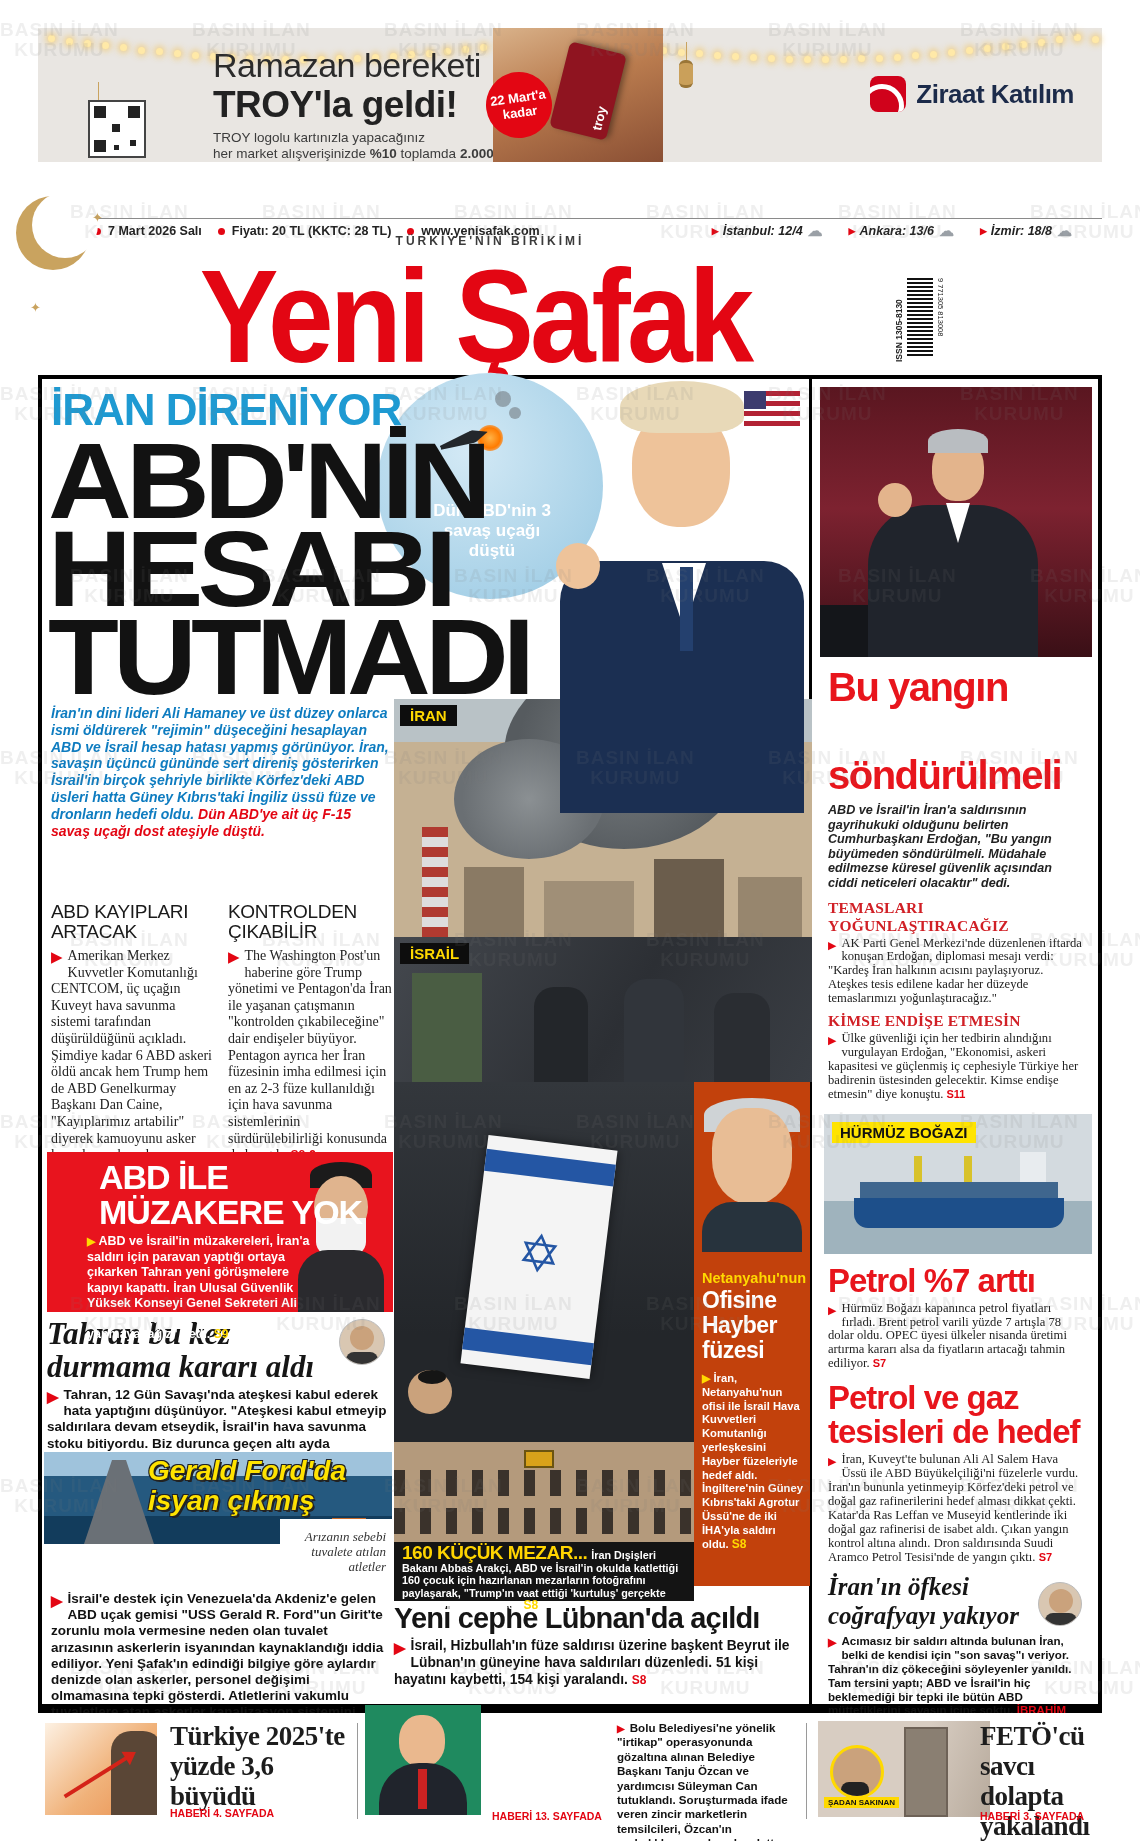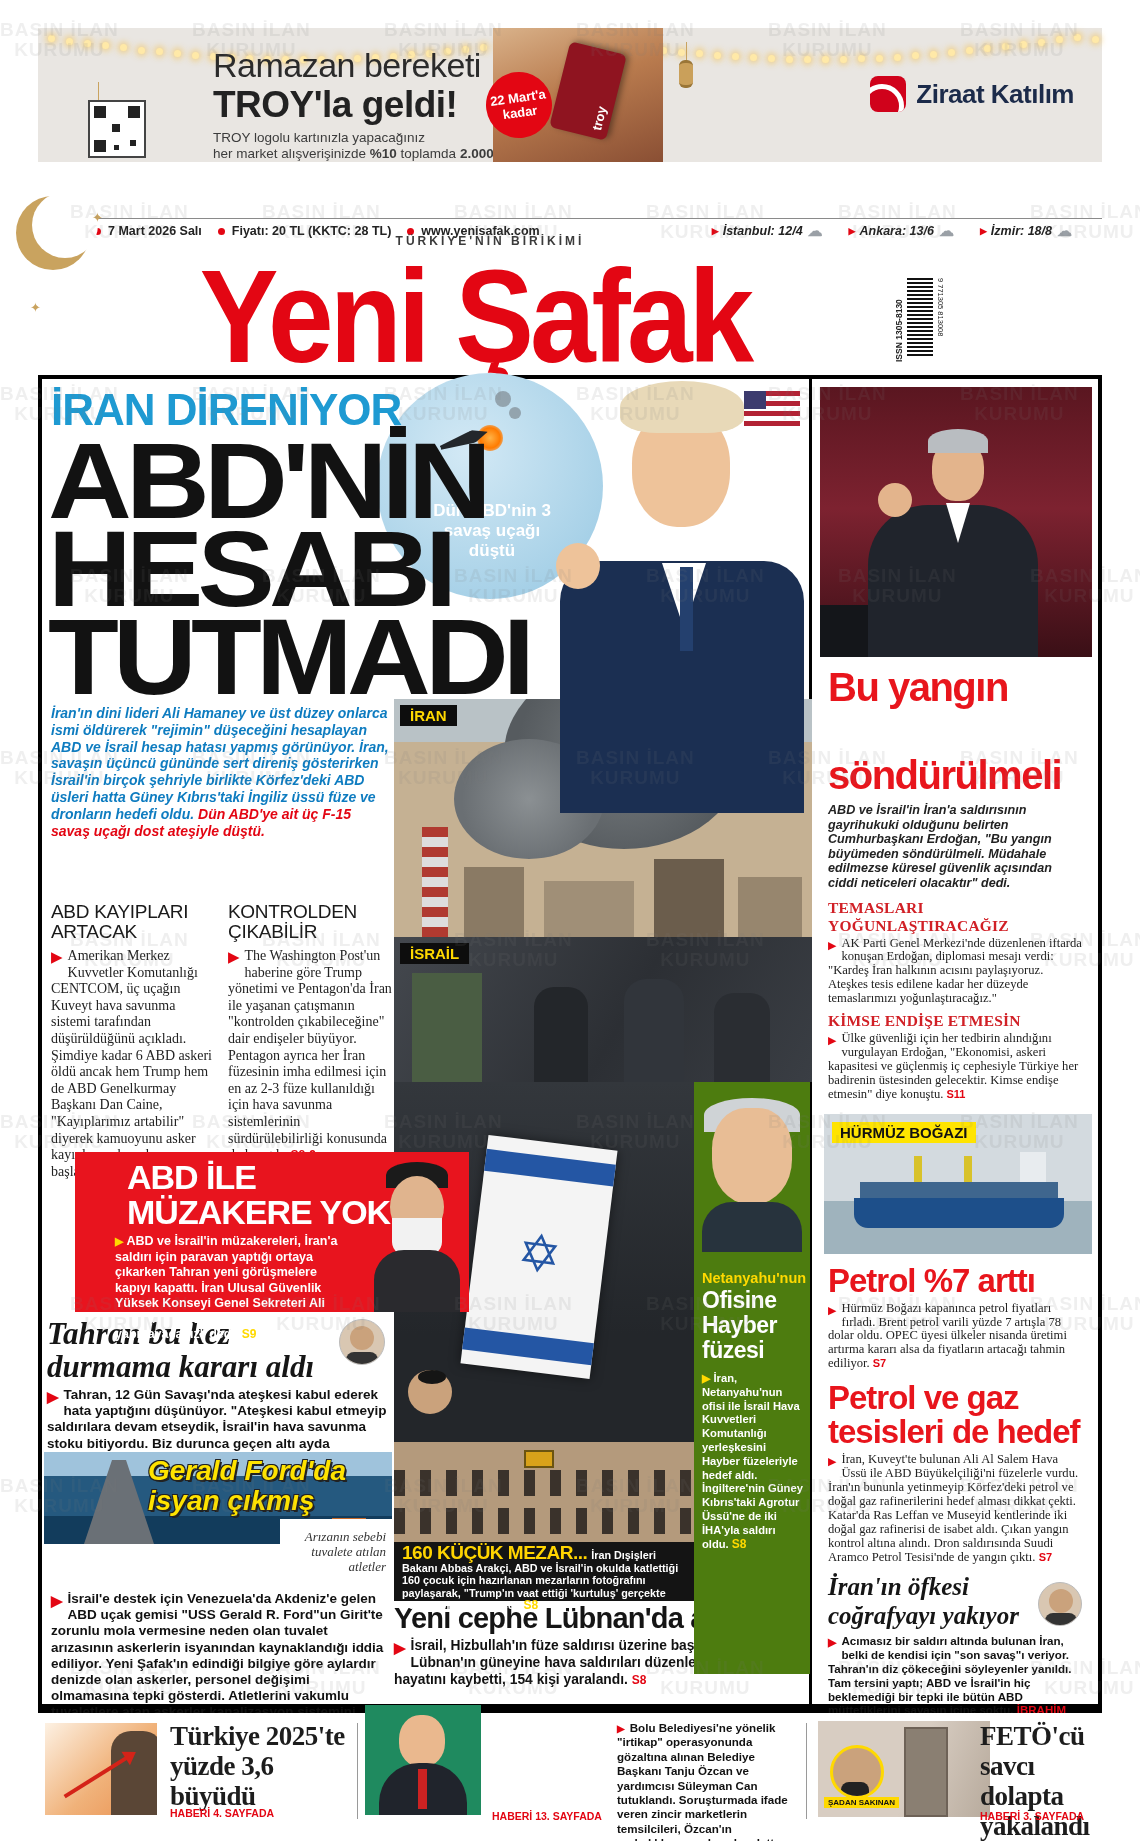--- a/index.html
+++ b/index.html
@@ -80,21 +80,21 @@
   .suit{position:absolute;background:#1b2f52;border-radius:40px 40px 0 0;}
   .lead-p{position:absolute;left:9px;top:326px;width:342px;font-weight:700;font-style:italic;
           font-size:14px;line-height:16.8px;color:#0e7cc0;z-index:5;}
   .lead-p .red{color:#e30613;}
   .ncol{position:absolute;top:523px;width:162px;}
   .ncol h3{margin:0 0 6px 0;font-size:19px;line-height:20px;font-weight:400;color:#1a1a1a;letter-spacing:-.3px;}
   .serifbody{font-family:"Liberation Serif",serif;font-size:14px;line-height:16.6px;color:#222;}
   .bigarr{float:left;color:#e30613;font-size:15px;line-height:15px;margin:2px 5px 0 0;}
   .ref{color:#e30613;font-weight:800;font-family:"Liberation Sans",sans-serif;font-size:12px;}
   .refy{color:#ffd900;font-weight:800;font-size:12px;}
-  .redbox{position:absolute;left:5px;top:773px;width:394px;height:160px;background:#e8141e;z-index:2;margin-left:28px;}
+  .redbox{position:absolute;left:5px;top:773px;width:346px;height:160px;background:#e8141e;z-index:2;}
   .redbox .t{position:absolute;left:52px;top:8px;color:#fff;font-weight:800;font-size:34px;line-height:35px;
              letter-spacing:-1px;z-index:3;}
   .redbox .b{position:absolute;left:40px;top:82px;width:230px;color:#fff;font-weight:700;font-size:12.5px;
              line-height:15.5px;z-index:3;}
   .arr-y{color:#ffd900;font-size:11px;margin-right:3px;}
   .tahran{position:absolute;left:5px;top:938px;width:346px;}
   .it-serif{font-family:"Liberation Serif",serif;font-style:italic;font-weight:700;color:#161616;}
   .tahran h2{margin:0;font-size:31px;line-height:33px;width:280px;}
   .authcirc{position:absolute;right:8px;top:2px;width:44px;height:44px;border-radius:50%;
             background:#d9c7b2;overflow:hidden;border:1px solid #bbb;}
@@ -132,21 +132,21 @@
   .graves{position:absolute;left:352px;top:1063px;width:300px;height:100px;background:#b49a7c;overflow:hidden;}
   .grow{position:absolute;left:0;width:100%;height:26px;
         background:repeating-linear-gradient(90deg,#3a322b 0 11px,rgba(0,0,0,0) 11px 26px);}
   .digger{position:absolute;left:130px;top:8px;width:26px;height:14px;background:#d8a21a;border:2px solid #6b5410;}
   .mezcap{position:absolute;left:352px;top:1163px;width:300px;height:59px;background:#141414;color:#fff;
           padding:5px 8px;box-sizing:border-box;font-weight:700;font-size:10.8px;line-height:12.6px;z-index:3;}
   .mezcap .t{color:#ffd400;font-weight:800;font-size:19px;letter-spacing:-.5px;margin-right:4px;}
   .lubnan{position:absolute;left:352px;top:1224px;width:414px;}
   .lubnan h2{margin:0 0 4px 0;font-size:29px;line-height:31px;font-weight:800;color:#151515;letter-spacing:-.8px;}
   .lubnan .b{font-weight:700;font-size:13.8px;line-height:16.8px;color:#111;}
-  .netbox{position:absolute;left:652px;top:703px;width:116px;height:592px;background:#4d7c0f;overflow:hidden;z-index:4;}
+  .netbox{position:absolute;left:652px;top:703px;width:116px;height:504px;background:#c2410c;overflow:hidden;z-index:4;}
   .netbox .face{position:absolute;left:18px;top:26px;width:80px;height:96px;background:#e8bd95;border-radius:42% 42% 46% 46%;}
   .netbox .hair{position:absolute;left:10px;top:16px;width:96px;height:34px;background:#cfd3d6;border-radius:50% 50% 0 0;}
   .netbox .sd{position:absolute;left:8px;top:120px;width:100px;height:50px;background:#27333d;border-radius:30px 30px 0 0;}
   .netbox .kick{position:absolute;left:8px;top:188px;color:#ffd900;font-weight:800;font-size:14.5px;}
   .netbox .tt{position:absolute;left:8px;top:206px;width:102px;color:#fff;font-weight:800;font-size:23px;line-height:25px;letter-spacing:-.5px;}
   .netbox .bb{position:absolute;left:8px;top:290px;width:102px;color:#fff;font-weight:700;font-size:11.2px;line-height:13.8px;}
   
   .rc{position:absolute;left:770px;top:0;width:286px;height:1325px;box-sizing:border-box;padding:8px 14px 0 16px;}
   .erdphoto{position:relative;margin:0 -6px 8px -8px;width:272px;height:270px;overflow:hidden;
      background:linear-gradient(#5a1620,#7d2230 45%,#3a0f16);}

